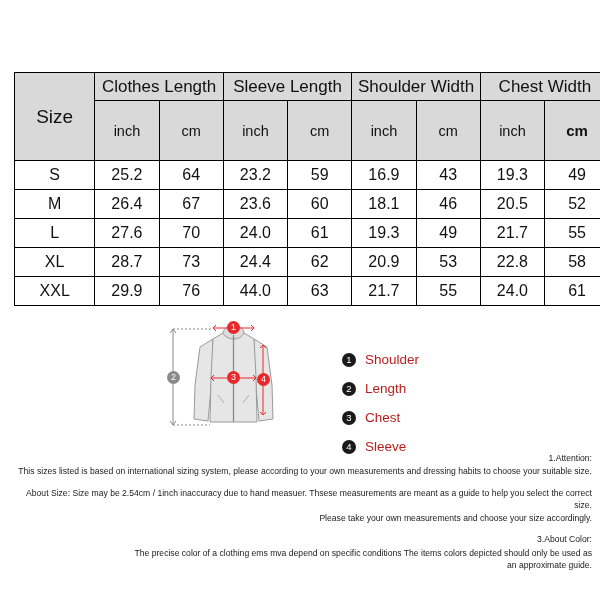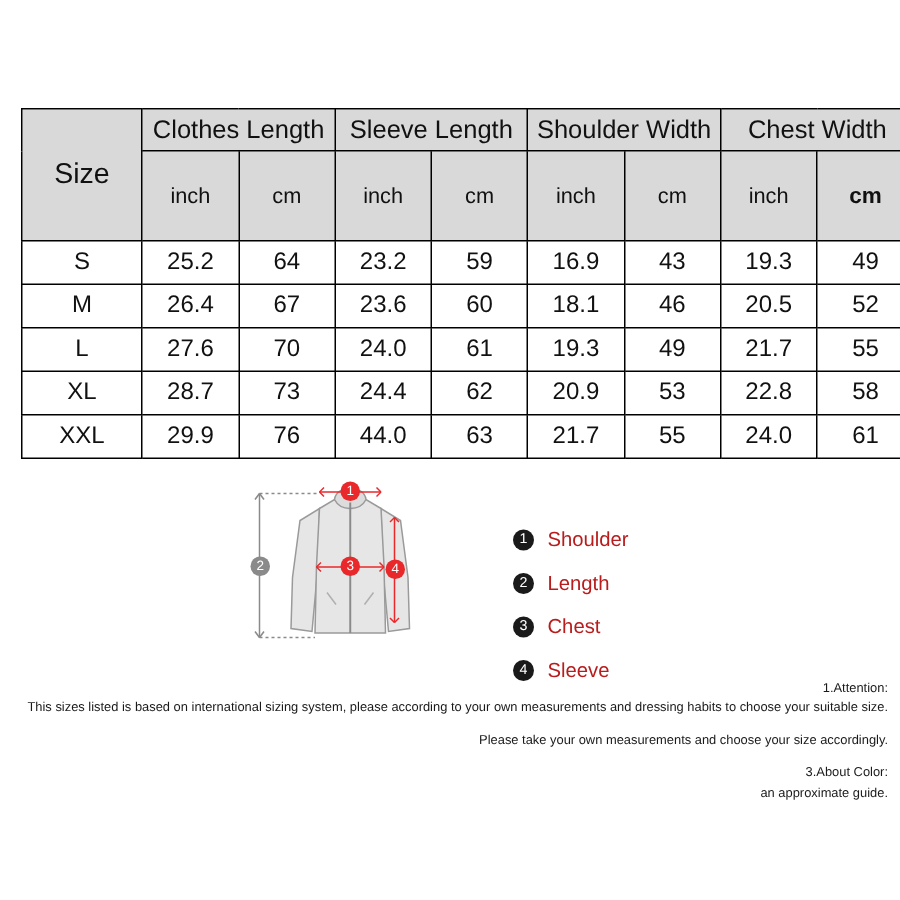--- a/index.html
+++ b/index.html
@@ -307,19 +307,21 @@
     <span class="legend-label">Sleeve</span>
   </div>
 </div>
 
 <div class="notes">
   <div class="note-block">
     <p class="note-title">1.Attention:</p>
     <p class="note-line">This sizes listed is based on international sizing system, please according to your own measurements and dressing habits to choose your suitable size.</p>
   </div>
   <div class="note-block">
+    <p class="note-line">About Size: Size may be 2.54cm / 1inch inaccuracy due to hand measuer. Thsese measurements are meant as a guide to help you select the correct size.</p>
     <p class="note-line">Please take your own measurements and choose your size accordingly.</p>
   </div>
   <div class="note-block">
     <p class="note-title">3.About Color:</p>
+    <p class="note-line">The precise color of a clothing ems mva depend on specific conditions The items colors depicted should only be used as</p>
     <p class="note-line">an approximate guide.</p>
   </div>
 </div>
 
 </body></html>

